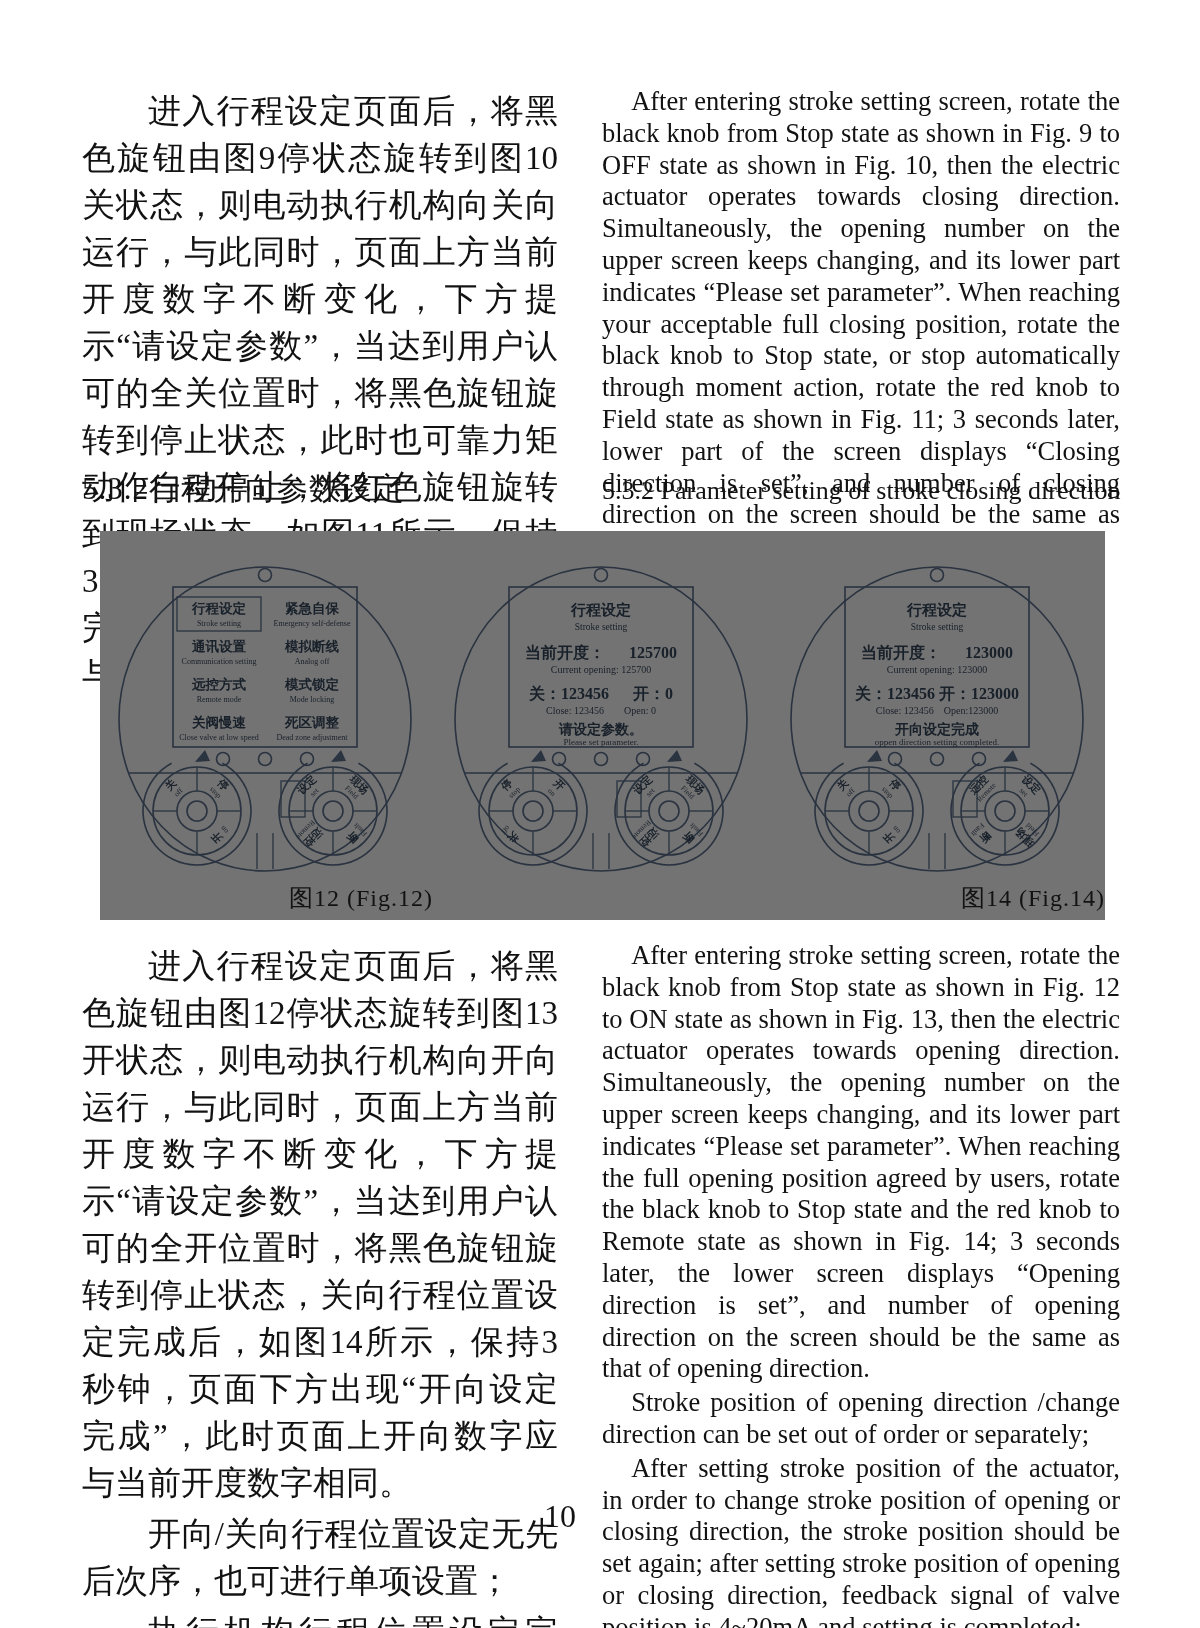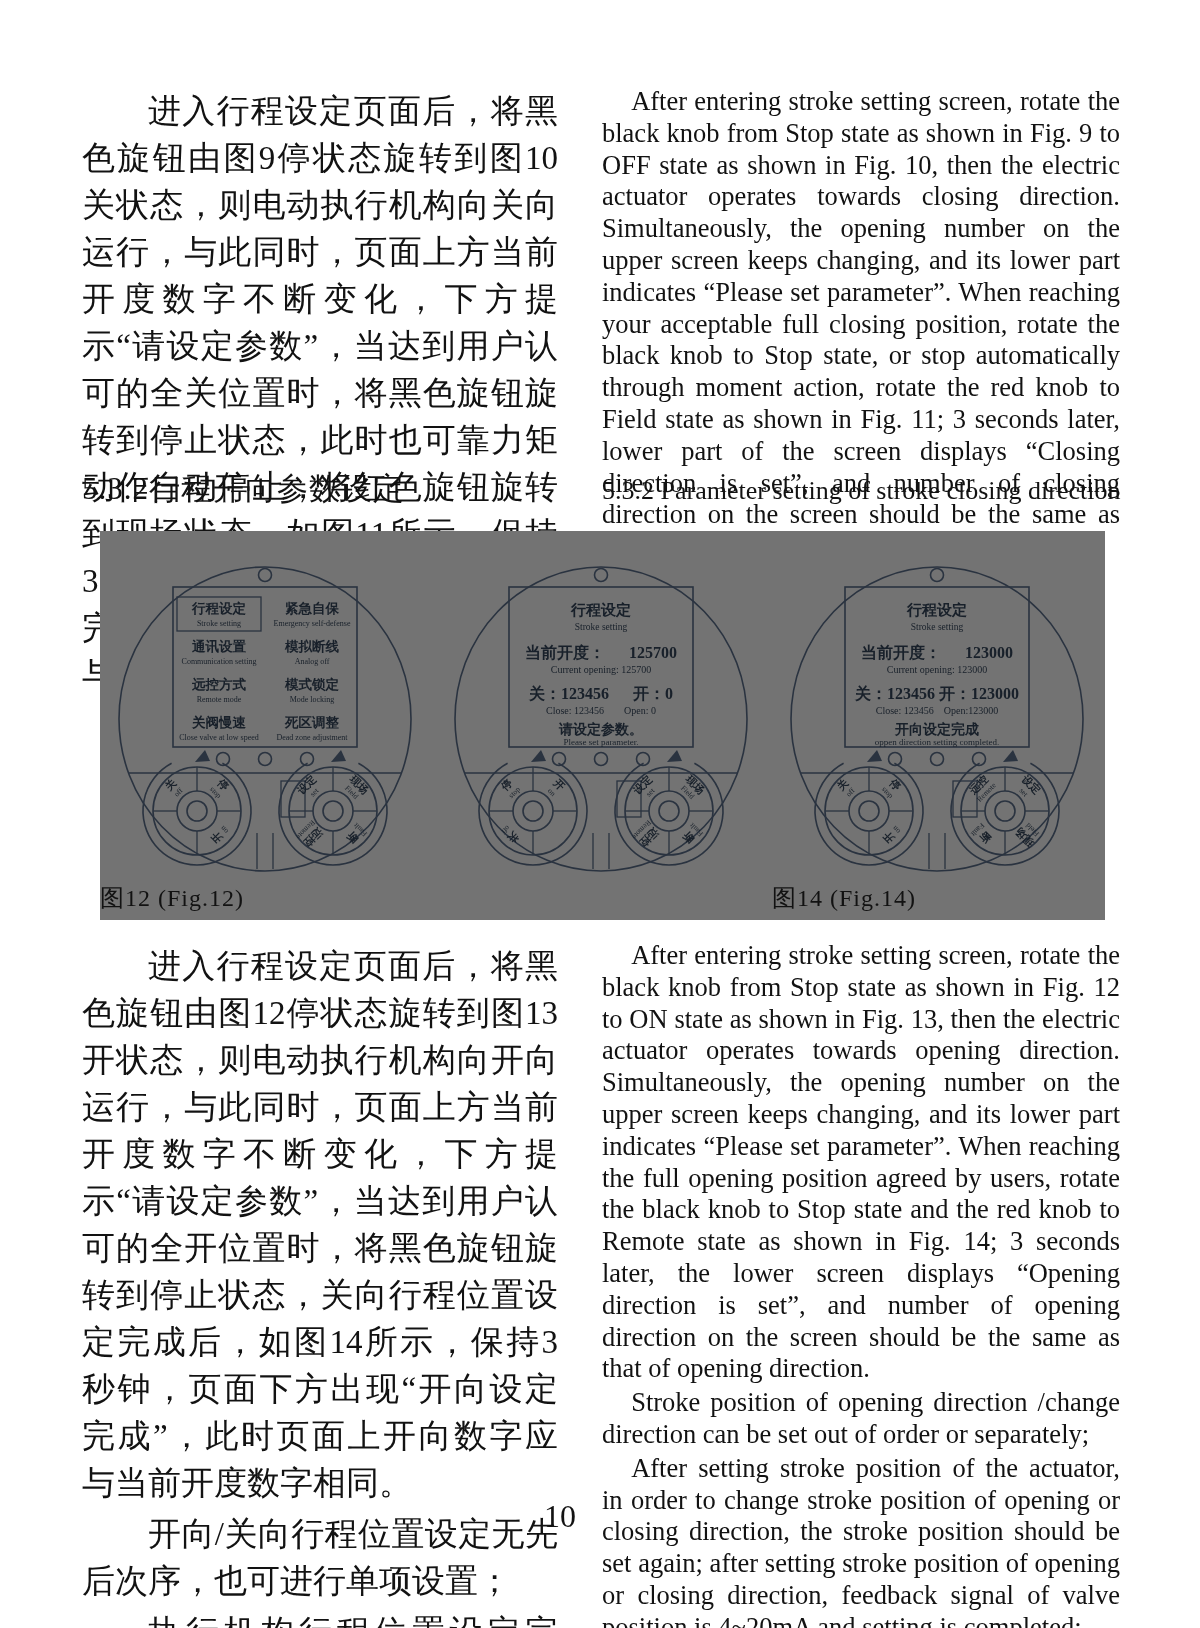--- a/index.html
+++ b/index.html
@@ -13,21 +13,21 @@
   .en-par{font-size:26.5px;line-height:31.8px;text-align:justify;text-indent:1.1em;margin:0 0 2px 0;}
   .heading-zh{position:absolute;left:82px;top:468px;font-size:31px;font-weight:400;letter-spacing:1px;}
   .heading-en{position:absolute;left:602px;top:476px;font-size:26px;font-weight:400;}
   .figure{
     position:absolute;left:100px;top:531px;width:1005px;height:389px;
     display:flex;justify-content:space-between;align-items:flex-start;
   }
   .fig-slot{position:relative;width:333px;height:389px;}
   .fig-slot svg{display:block;margin:0 auto;}
   .fig-caption{
-    position:absolute;left:0;right:0;bottom:6px;text-align:left;
+    position:absolute;left:16px;right:0;bottom:6px;text-align:right;
     font-size:24px;letter-spacing:1px;
   }
   .page-number{position:absolute;left:0;right:80px;top:1498px;text-align:center;font-size:32px;}
   svg text{white-space:pre;fill:#18202a;font-family:"Liberation Serif","DejaVu Sans",serif;}
   svg .ln{stroke:#2a3340;fill:none;stroke-width:1.6;}
   svg .thin{stroke:#2a3340;fill:none;stroke-width:1.3;}
 </style>
 </head>
 <body>
 

